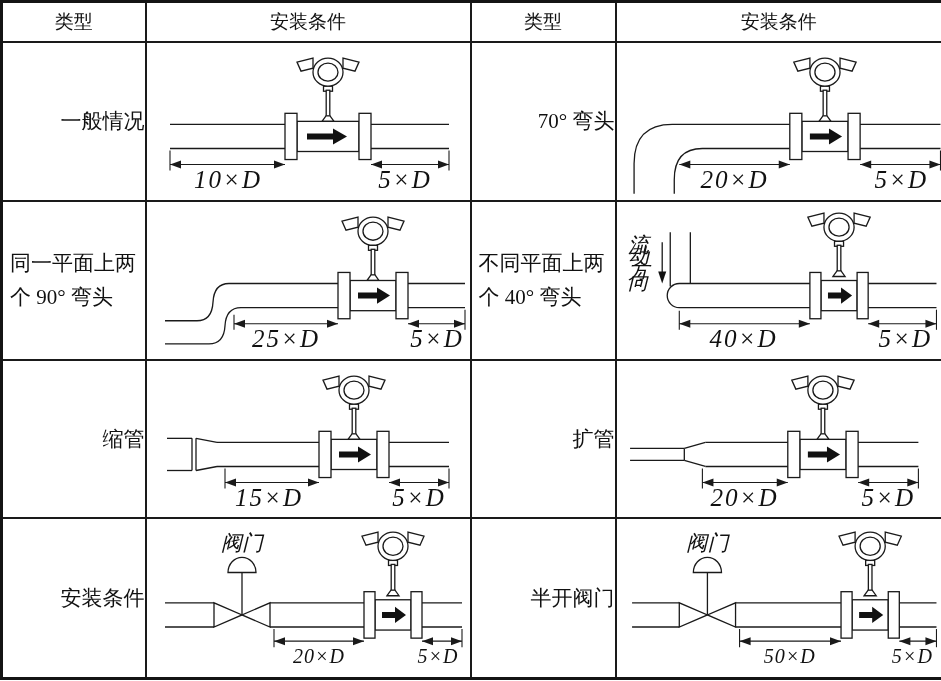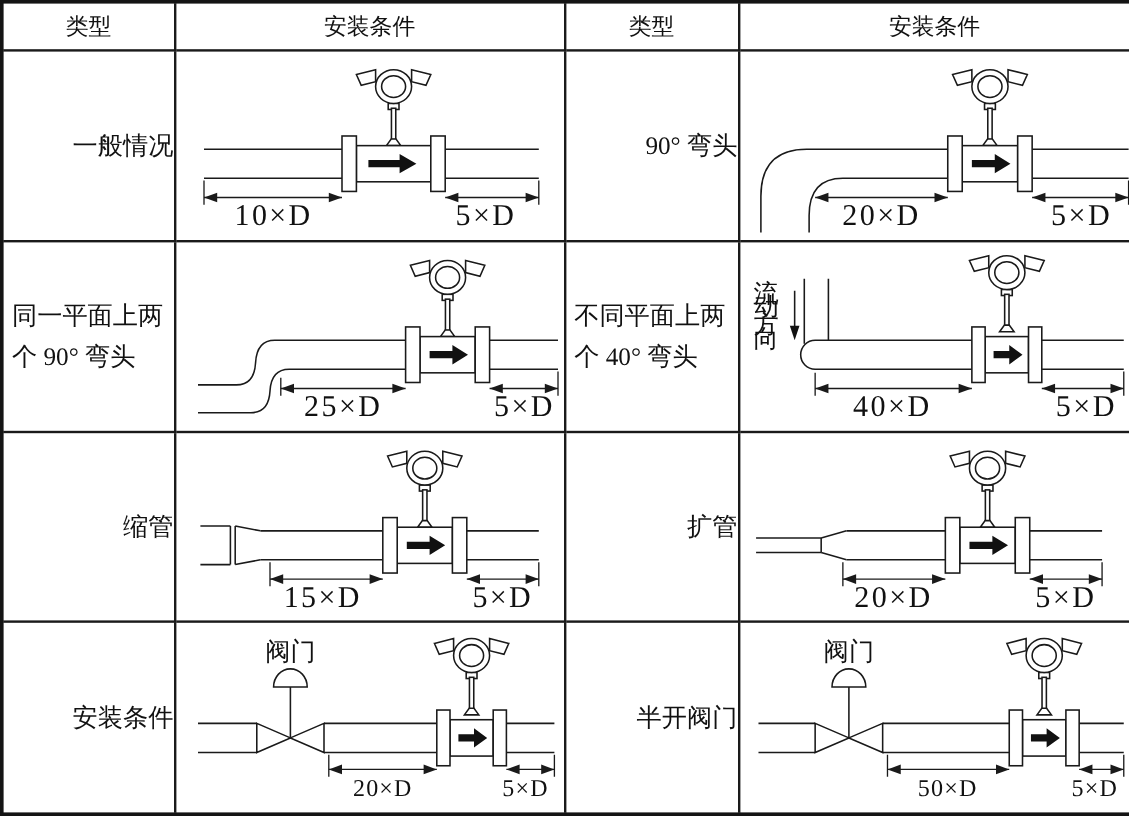--- a/index.html
+++ b/index.html
@@ -2,21 +2,21 @@
 <html><head>
 <meta charset="utf-8">
 <style>
   html,body{margin:0;padding:0;background:#fff;}
   body{width:941px;height:681px;font-family:"Liberation Serif","DejaVu Serif",serif;color:#111;}
   table.inst{border-collapse:collapse;table-layout:fixed;width:941px;height:679px;background:#fff;border:3px solid #141414;}
   table.inst th,table.inst td{border:2px solid #1a1a1a;padding:0;}
   th.hd{font-weight:normal;font-size:19px;text-align:center;vertical-align:middle;height:38px;}
   td.type{font-size:21px;text-align:right;vertical-align:middle;padding:0 6px;line-height:1.65;}
   td.type.wrap{text-align:left;padding:0 7px 0 7px;}
-  td.diag{position:relative;vertical-align:top;overflow:hidden;}
+  td.diag{position:relative;vertical-align:top;overflow:hidden;font-style:italic;}
   svg.d{display:block;width:100%;height:100%;}
   .g-pipe line,.g-pipe path{stroke:#1a1a1a;stroke-width:1.3;fill:none;}
   .wf{fill:#ffffff;stroke:#1a1a1a;stroke-width:1.3;}
   .af{fill:#111111;stroke:none;}
   .g-dim line{stroke:#1a1a1a;stroke-width:1.1;}
   .g-dim polygon{fill:#1a1a1a;stroke:none;}
   text.dt{font-size:25px;letter-spacing:2px;fill:#111;text-anchor:middle;font-family:"Liberation Serif","DejaVu Serif",serif;}
   text.dt-sm{font-size:20px;letter-spacing:1px;fill:#111;text-anchor:middle;font-family:"Liberation Serif","DejaVu Serif",serif;}
   text.vt{font-size:21px;fill:#111;text-anchor:middle;font-family:"Liberation Serif","DejaVu Serif",serif;}
   .flow-label{position:absolute;left:10px;top:14px;writing-mode:vertical-rl;text-orientation:upright;font-size:21px;letter-spacing:13px;line-height:23px;color:#111;}
@@ -90,21 +90,21 @@
           <polygon points="23,121 34,117 34,125"></polygon>
           <polygon points="138,121 127,117 127,125"></polygon>
           <line x1="224" y1="121" x2="302" y2="121"></line>
           <polygon points="224,121 235,117 235,125"></polygon>
           <polygon points="302,121 291,117 291,125"></polygon>
           <text class="dt" x="81" y="144">10×D</text>
           <text class="dt" x="258" y="144">5×D</text>
         </g>
       </svg>
     </td>
-    <td class="type">90° 弯头</td>
+    <td class="type">70° 弯头</td>
     <td class="diag">
       <svg class="d" viewBox="0 0 323 156" preserveAspectRatio="none">
         <g class="g-pipe">
           <path d="M17,150 V120 Q17,81 55,81 H322"></path>
           <path d="M57,150 V136 Q57,105 85,105 H172"></path>
           <line x1="242" y1="105" x2="322" y2="105"></line>
         </g>
         <use href="#fm-m" x="207" y="93"></use>
         <g class="g-dim">
           <line x1="322" y1="107" x2="322" y2="127"></line>

